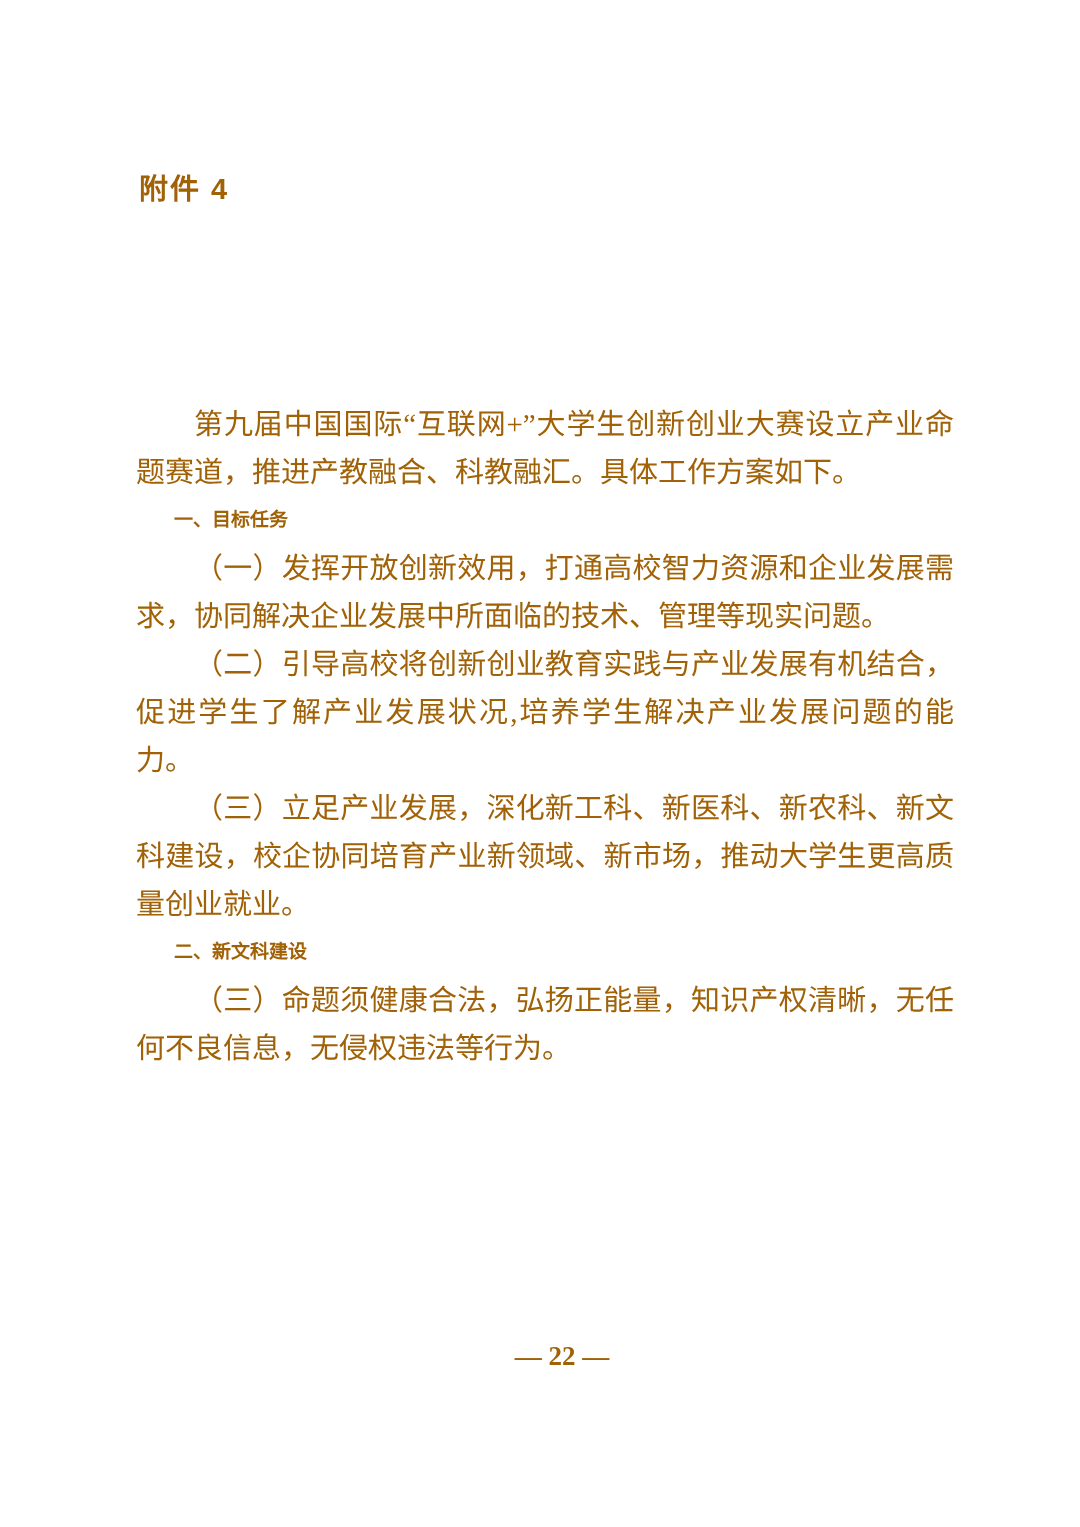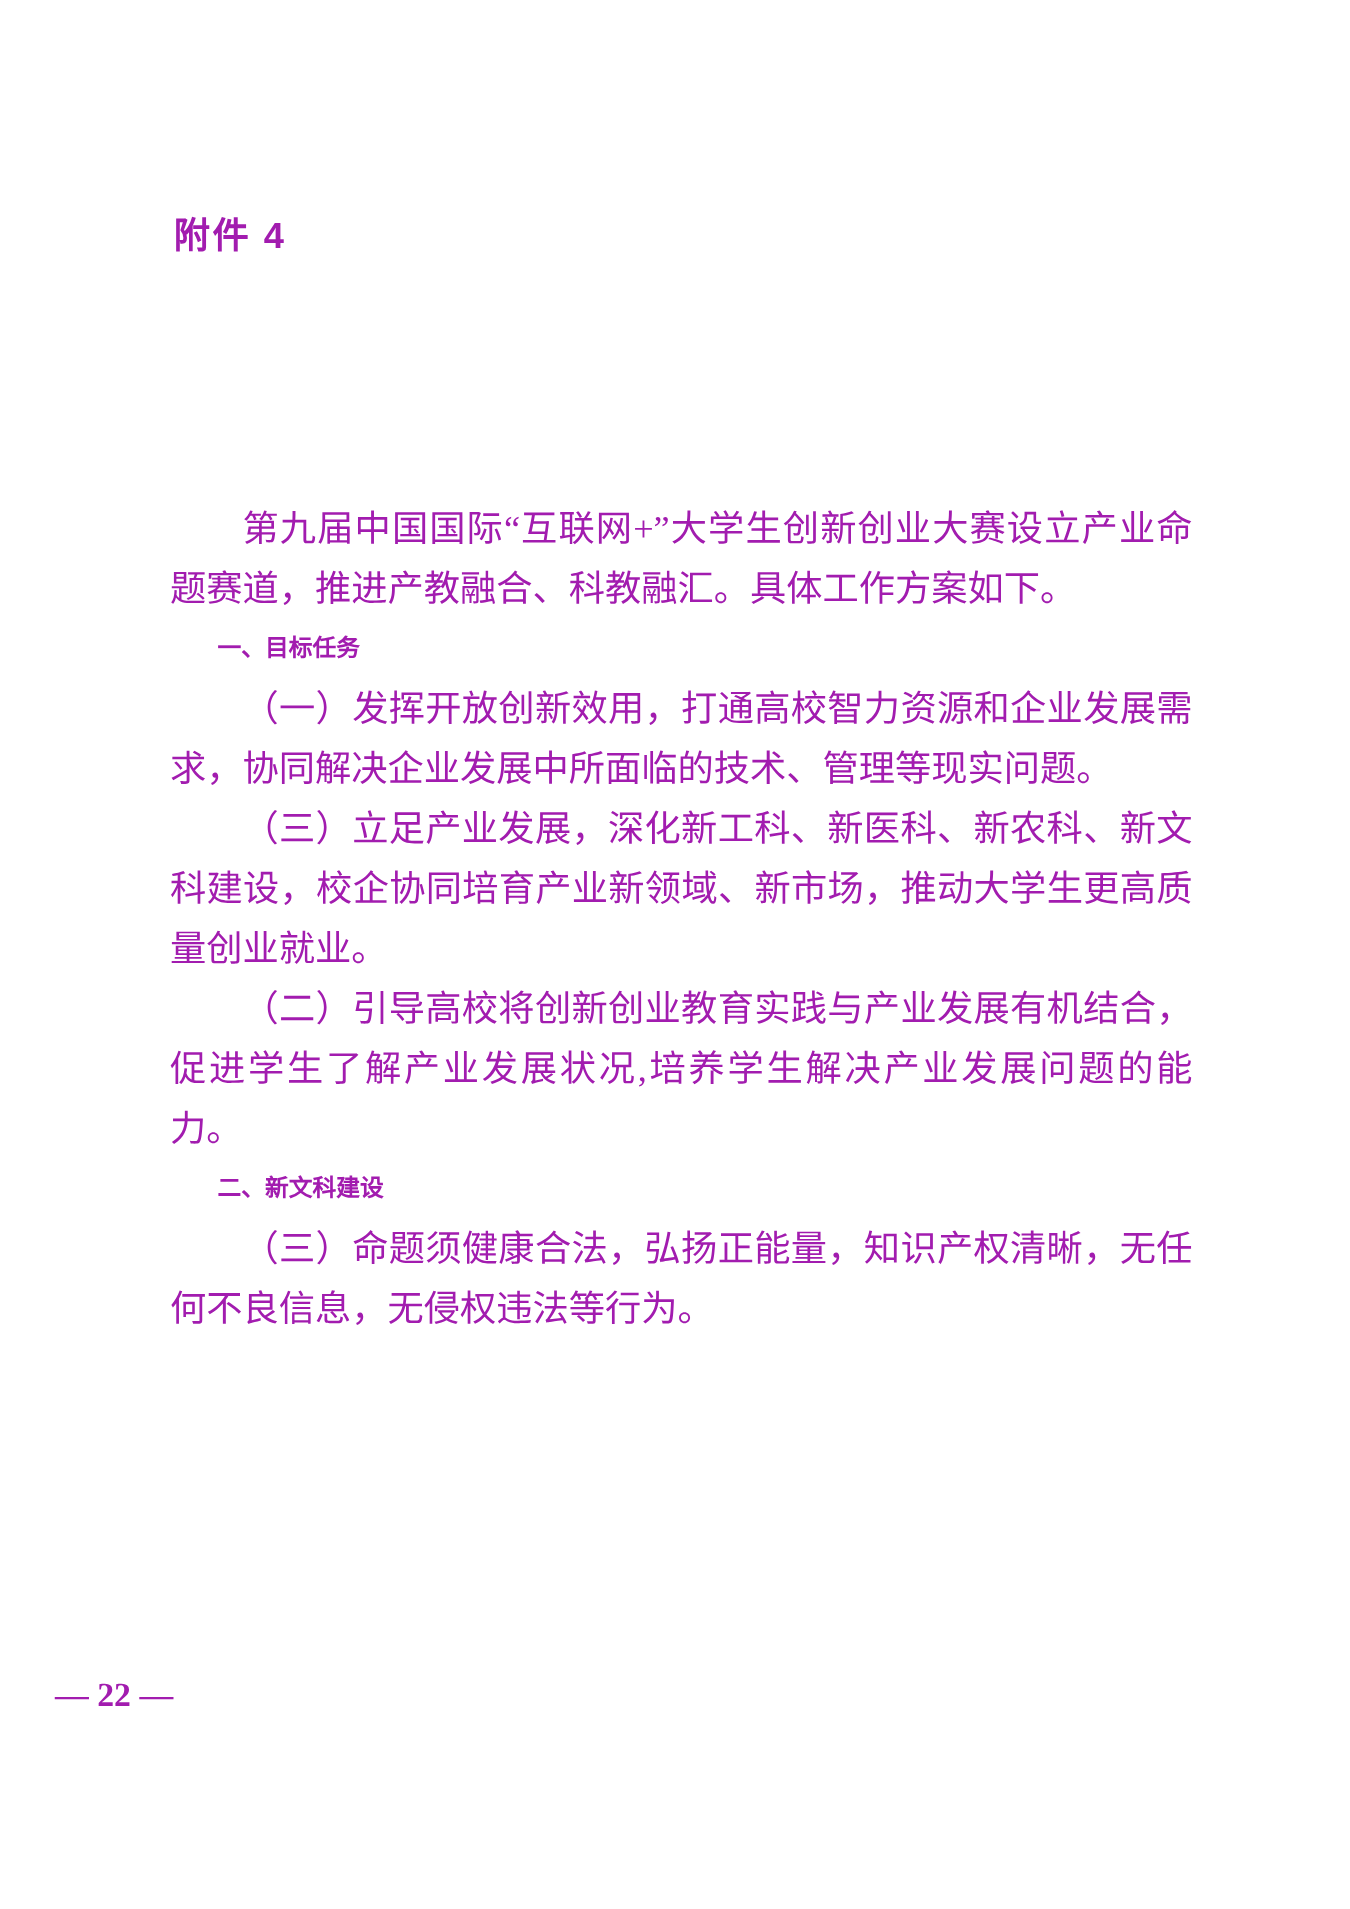--- a/index.html
+++ b/index.html
@@ -5,21 +5,21 @@
   html, body {
     margin: 0;
     padding: 0;
     background: #ffffff;
   }
   .page {
     position: relative;
     width: 1080px;
     height: 1527px;
     background: #ffffff;
-    color: #a21caf;
+    color: #a16207;
     overflow: hidden;
   }
   .attachment-label {
     position: absolute;
     left: 139px;
     top: 172px;
     font-family: "Liberation Sans", "DejaVu Sans", sans-serif;
     font-weight: bold;
     font-size: 29px;
     line-height: 34px;
@@ -62,21 +62,21 @@
     font-weight: bold;
     font-size: 19px;
     line-height: 48px;
     text-align: left;
   }
   .page-number {
     position: absolute;
     left: 0;
     right: 0;
     top: 1338px;
-    text-align: left;
+    text-align: center;
     font-family: "Liberation Serif", "DejaVu Serif", serif;
     font-weight: bold;
     font-size: 27px;
     line-height: 36px;
     padding-left: 44px;
   }
 </style>
 </head>
 <body>
 
@@ -88,23 +88,23 @@
   </h1>
 
   <div class="body-block">
 
     <p>第九届中国国际“互联网+”大学生创新创业大赛设立产业命题赛道，推进产教融合、科教融汇。具体工作方案如下。</p>
 
     <h2 class="section-heading">一、目标任务</h2>
 
     <p>（一）发挥开放创新效用，打通高校智力资源和企业发展需求，协同解决企业发展中所面临的技术、管理等现实问题。</p>
 
+    <p>（二）引导高校将创新创业教育实践与产业发展有机结合，促进学生了解产业发展状况,培养学生解决产业发展问题的能力。</p>
+
     <p>（三）立足产业发展，深化新工科、新医科、新农科、新文科建设，校企协同培育产业新领域、新市场，推动大学生更高质量创业就业。</p>
-
-    <p>（二）引导高校将创新创业教育实践与产业发展有机结合，促进学生了解产业发展状况,培养学生解决产业发展问题的能力。</p>
 
     <h2 class="section-heading">二、新文科建设</h2>
 
 
 
     <p>（三）命题须健康合法，弘扬正能量，知识产权清晰，无任何不良信息，无侵权违法等行为。</p>
 
   </div>
 
   <div class="page-number">— 22 —</div>

